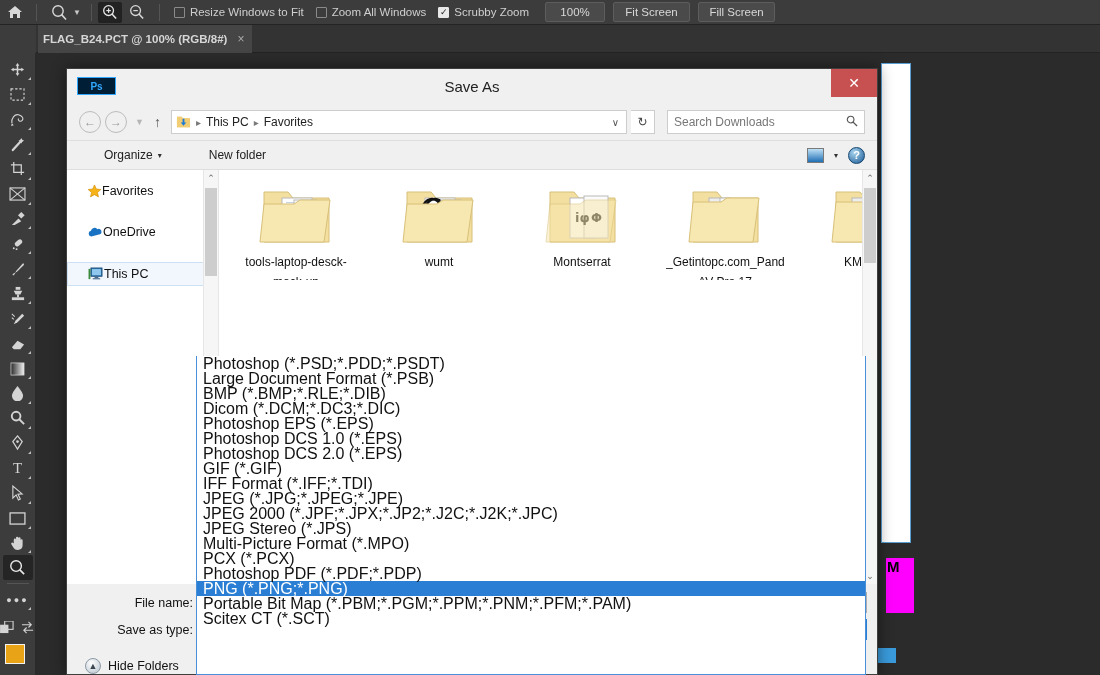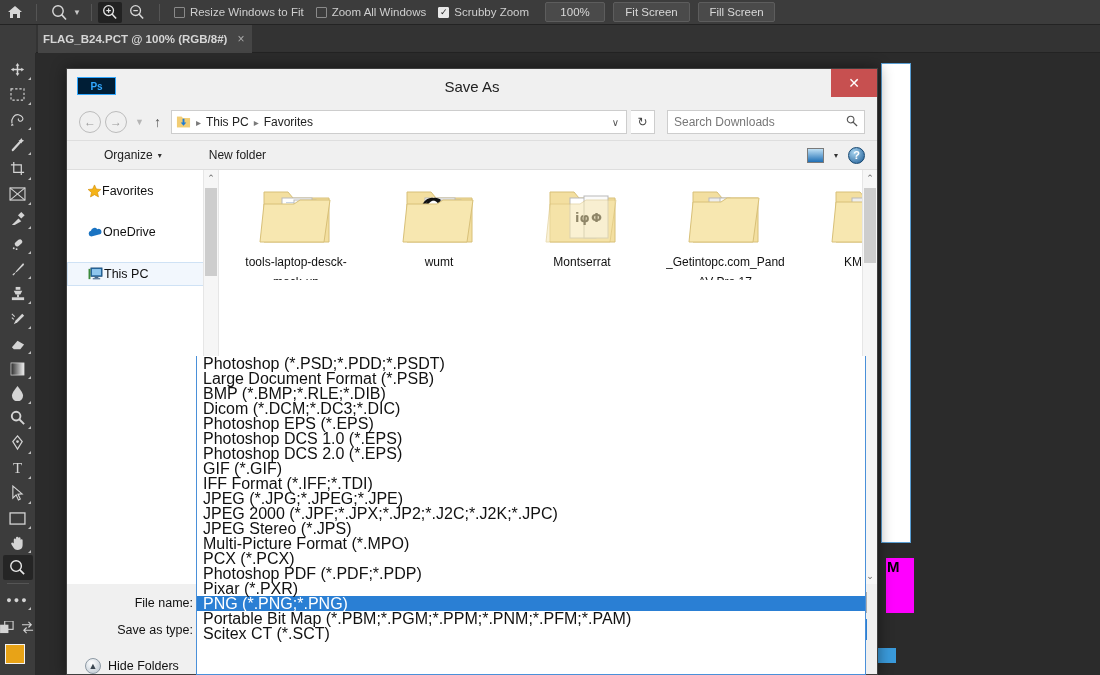--- a/index.html
+++ b/index.html
@@ -659,17 +659,16 @@
     <div class="dd-item">Photoshop DCS 1.0 (*.EPS)</div>
     <div class="dd-item">Photoshop DCS 2.0 (*.EPS)</div>
     <div class="dd-item">GIF (*.GIF)</div>
     <div class="dd-item">IFF Format (*.IFF;*.TDI)</div>
     <div class="dd-item">JPEG (*.JPG;*.JPEG;*.JPE)</div>
     <div class="dd-item">JPEG 2000 (*.JPF;*.JPX;*.JP2;*.J2C;*.J2K;*.JPC)</div>
     <div class="dd-item">JPEG Stereo (*.JPS)</div>
     <div class="dd-item">Multi-Picture Format (*.MPO)</div>
     <div class="dd-item">PCX (*.PCX)</div>
     <div class="dd-item">Photoshop PDF (*.PDF;*.PDP)</div>
-    <div class="dd-item">Pixar (*.PXR)</div>
     <div class="dd-item sel">PNG (*.PNG;*.PNG)</div>
     <div class="dd-item">Portable Bit Map (*.PBM;*.PGM;*.PPM;*.PNM;*.PFM;*.PAM)</div>
     <div class="dd-item">Scitex CT (*.SCT)</div>
   </div>
 
 </body></html>

